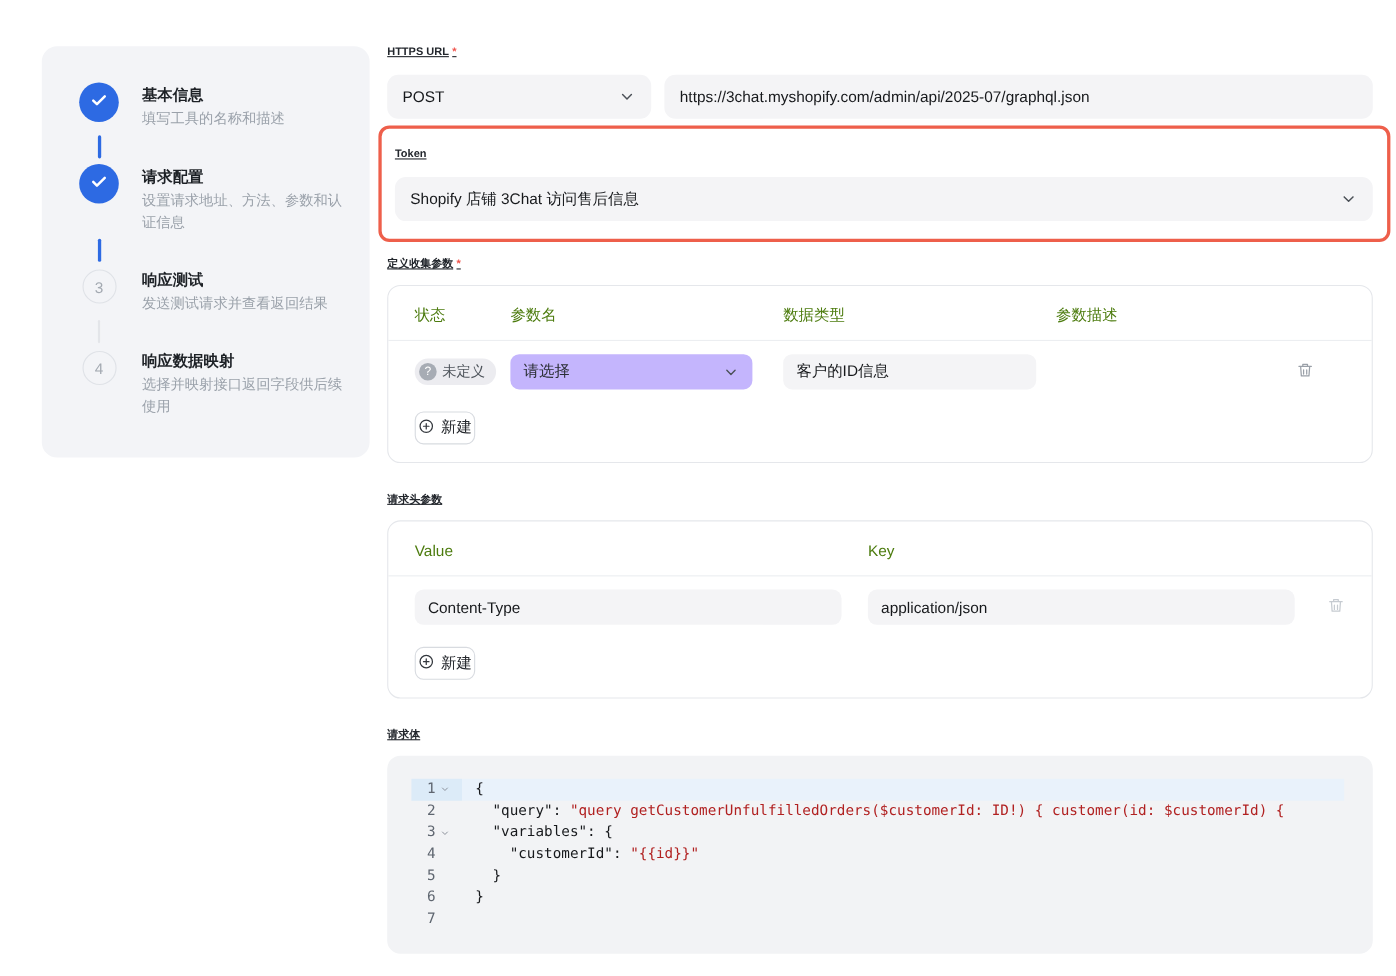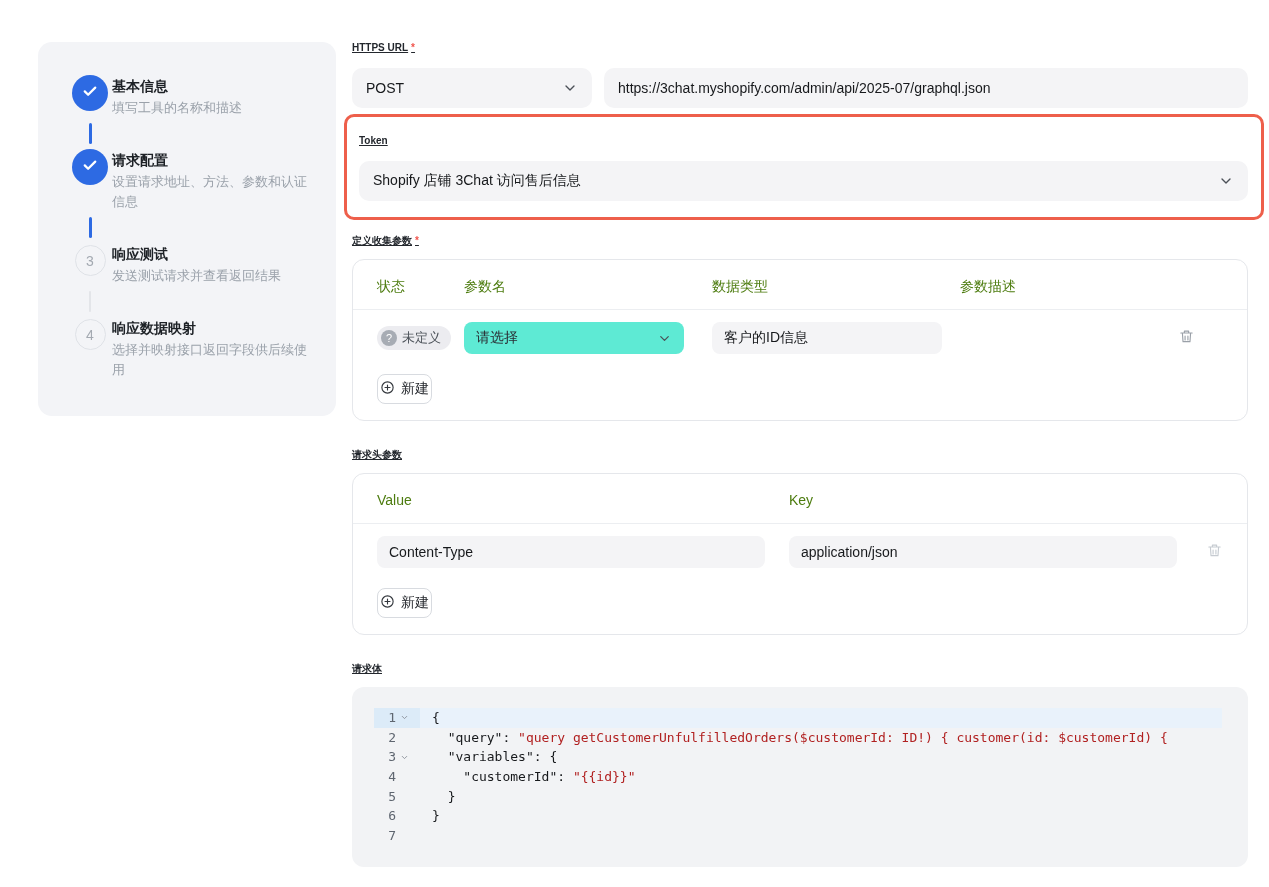--- a/index.html
+++ b/index.html
@@ -7,21 +7,21 @@
   body {
     width:1269px; height:887px; position:relative; overflow:hidden;
     font-family:"Liberation Sans","DejaVu Sans",sans-serif; color:#1f2329;
   }
 
   
   .stepper-panel {
     position:absolute; left:38px; top:42px; width:298px; height:374px;
     background:#f3f4f7; border-radius:14px; padding:33px 20px 0 34px;
   }
-  .step { display:flex; gap:4px; }
+  .step { display:flex; gap:21px; }
   .step-rail { width:36px; display:flex; justify-content:center; flex:none; }
   .step-circle {
     width:36px; height:36px; border-radius:50%; flex:none;
     display:flex; align-items:center; justify-content:center;
   }
   .step-circle.done { background:#2d6ae3; }
   .step-circle.pending {
     width:31px; height:31px; margin-top:2px; border:1.5px solid #dfe2e7;
     color:#a3a9b1; font-size:14px; background:transparent;
   }
@@ -61,21 +61,21 @@
   .params-grid { grid-template-columns:87px 248px 248px 1fr 28px; }
   .headers-grid { grid-template-columns:412px 412px 1fr; }
   .divider { border-top:1px solid #eceef1; margin:0 -24px; }
   .trow { display:grid; align-items:center; margin-top:12px; }
   input.text-input {
     background:#f4f4f6; border:none; outline:none; border-radius:8px; height:32px;
     font-size:14px; color:#17191c; padding:0 12px; font-family:inherit; display:block;
   }
   .w230 { width:230px; } .w388 { width:388px; }
   .mini-select {
-    background:#5eead4; border-radius:8px; height:32px; width:220px; cursor:pointer;
+    background:#c4b5fd; border-radius:8px; height:32px; width:220px; cursor:pointer;
     display:flex; align-items:center; justify-content:space-between;
     font-size:14px; color:#2a2e34; padding:0 12px;
   }
   .badge {
     display:inline-flex; align-items:center; gap:5px; background:#ececf0;
     border-radius:12px; height:24px; padding:0 10px 0 4px; font-size:13px;
     color:#4e545b; width:fit-content;
   }
   .badge-q {
     width:16px; height:16px; border-radius:50%; background:#a7acb4; color:#fff;

